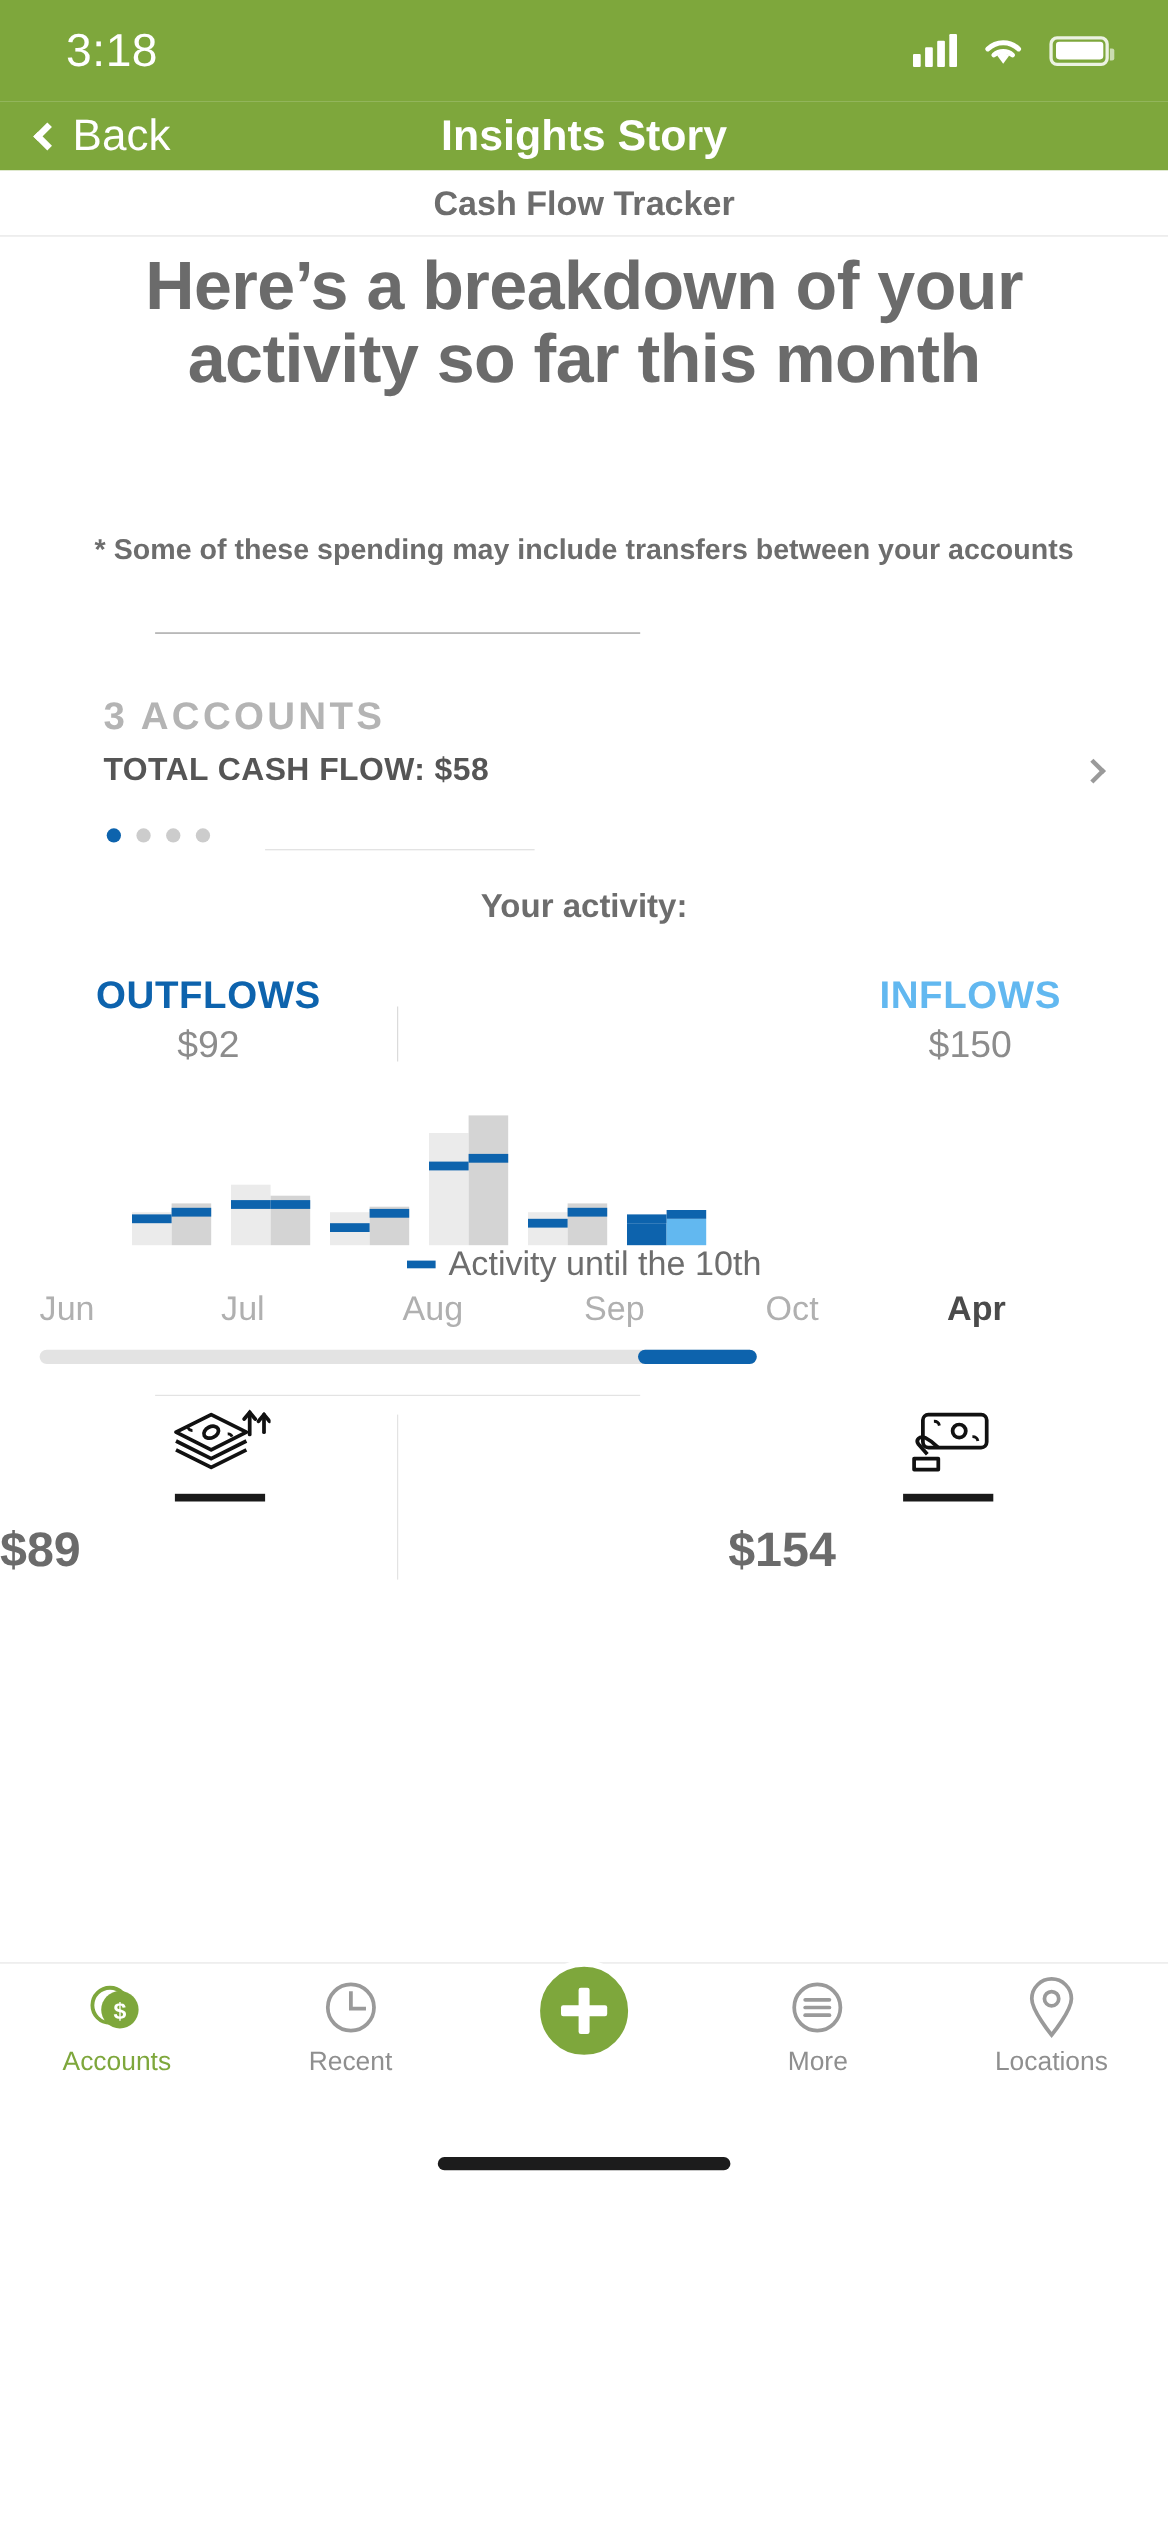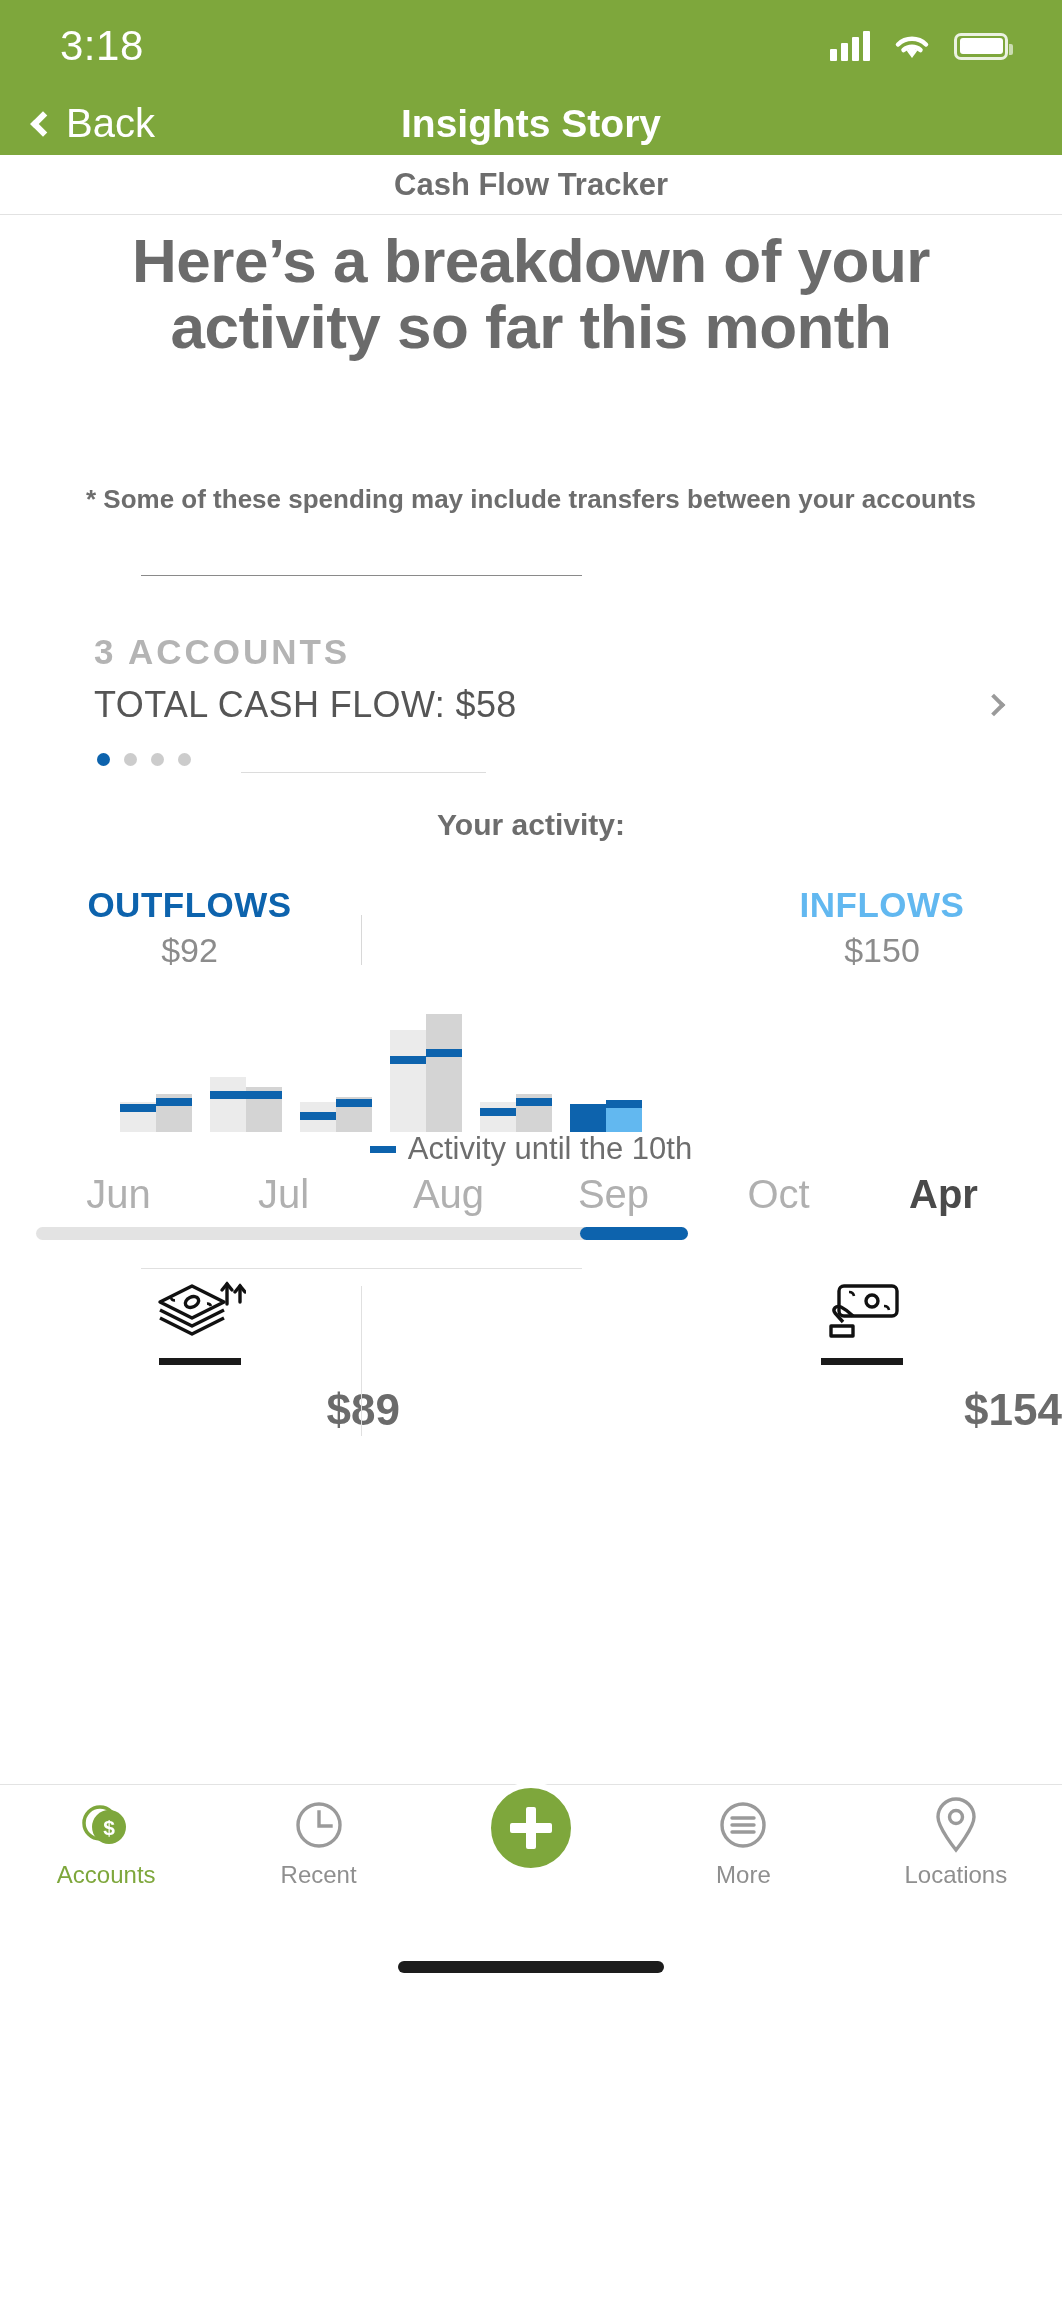--- a/index.html
+++ b/index.html
@@ -87,21 +87,21 @@
   .acct-block { position:absolute; top:632px; left:0; width:1062px; }
   .acct-count {
     padding-left:94px; font-size:35px; font-weight:bold; color:#b4b4b4;
     letter-spacing:3px;
   }
   .acct-total-row {
     margin-top:12px; display:flex; align-items:center; justify-content:space-between;
     padding:0 44px 0 94px;
   }
   .acct-total {
-    font-size:36px; font-weight:normal; color:#555555; letter-spacing:0.4px;
+    font-size:29px; font-weight:bold; color:#555555; letter-spacing:0.4px;
   }
   .acct-chev {
     width:16px; height:16px; border-top:4px solid #9a9a9a; border-right:4px solid #9a9a9a;
     transform:rotate(45deg); margin-right:16px;
   }
 
   .dots { position:absolute; top:753px; left:97px; display:flex; gap:14px; }
   .dot { width:13px; height:13px; border-radius:50%; background:#cccccc; }
   .dot.active { background:#0d63ad; }
 
@@ -153,41 +153,41 @@
   }
   .legend-dash { width:26px; height:7px; background:#0d63ad; }
   .legend-text { font-size:31px; color:#6d6d6d; }
 
   
   .months {
     position:absolute; top:1172px; left:36px; width:990px;
     display:flex;
   }
   .month {
-    flex:1; text-align:center; font-size:40px; color:#b0b0b0; font-weight:400;
+    flex:1; font-size:31px; color:#b0b0b0; font-weight:400;
   }
   .month.active { color:#4a4a4a; font-weight:bold; }
 
   .scroll-track {
     position:absolute; top:1227px; left:36px; width:652px; height:13px;
     background:#e3e3e3; border-radius:7px;
   }
   .scroll-thumb {
     position:absolute; right:0; top:0; width:108px; height:13px;
     background:#0d63ad; border-radius:7px;
   }
 
   .rule-bot {
     position:absolute; top:1268px; left:141px; width:441px; height:1px;
     background:#e0e0e0;
   }
 
   
   .summary { position:absolute; top:1282px; left:0; width:1062px; height:165px; }
-  .sum-col { position:absolute; top:0; width:400px; text-align:right; }
+  .sum-col { position:absolute; top:0; width:400px; text-align:left; }
   .sum-col.left { left:0; }
   .sum-col.right { right:0; }
   .sum-icon { height:60px; display:flex; align-items:center; justify-content:center; }
   .sum-underline {
     width:82px; height:7px; background:#1a1a1a; margin:16px auto 0;
   }
   .sum-amount { margin-top:20px; font-size:44px; font-weight:bold; color:#6b6b6b; }
   .sum-sep { position:absolute; left:361px; top:4px; width:1px; height:150px; background:#e0e0e0; }
 
   

